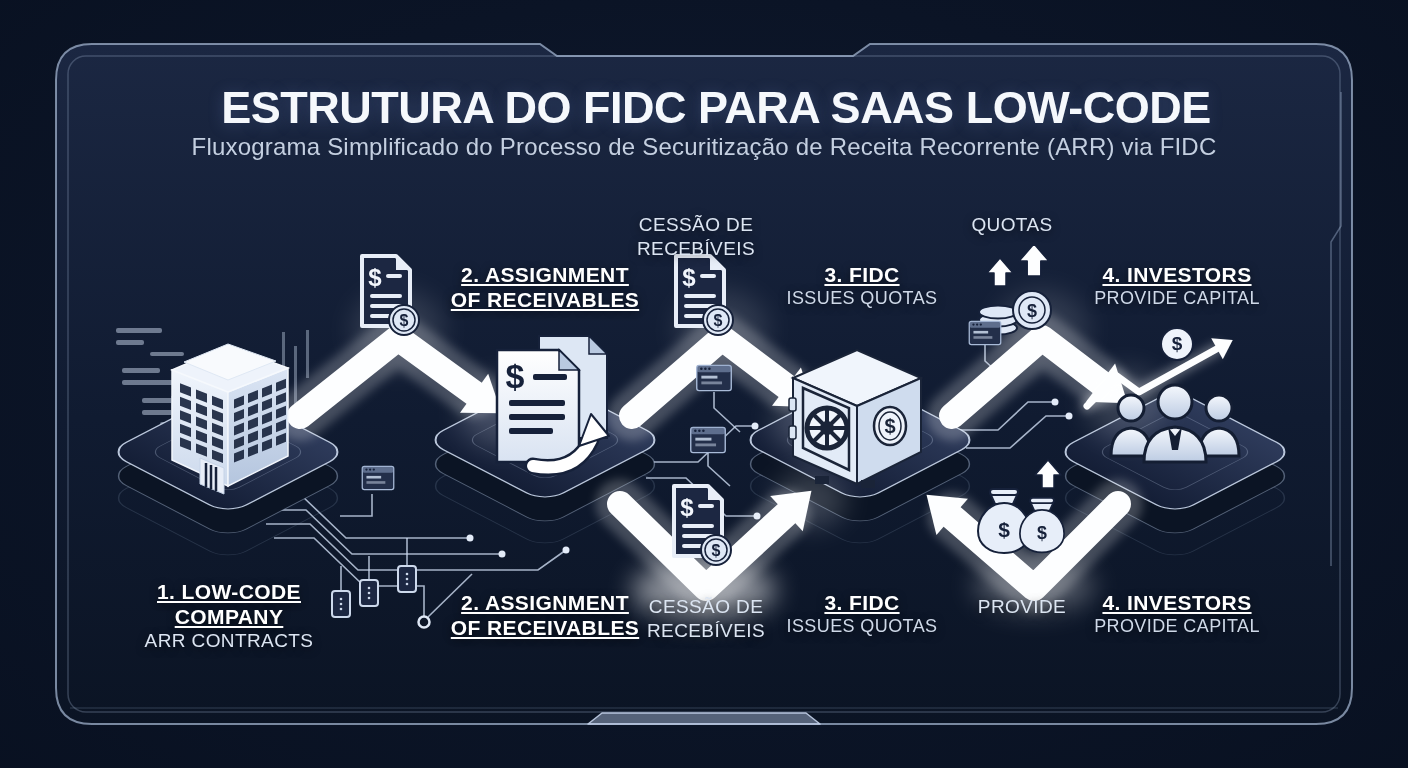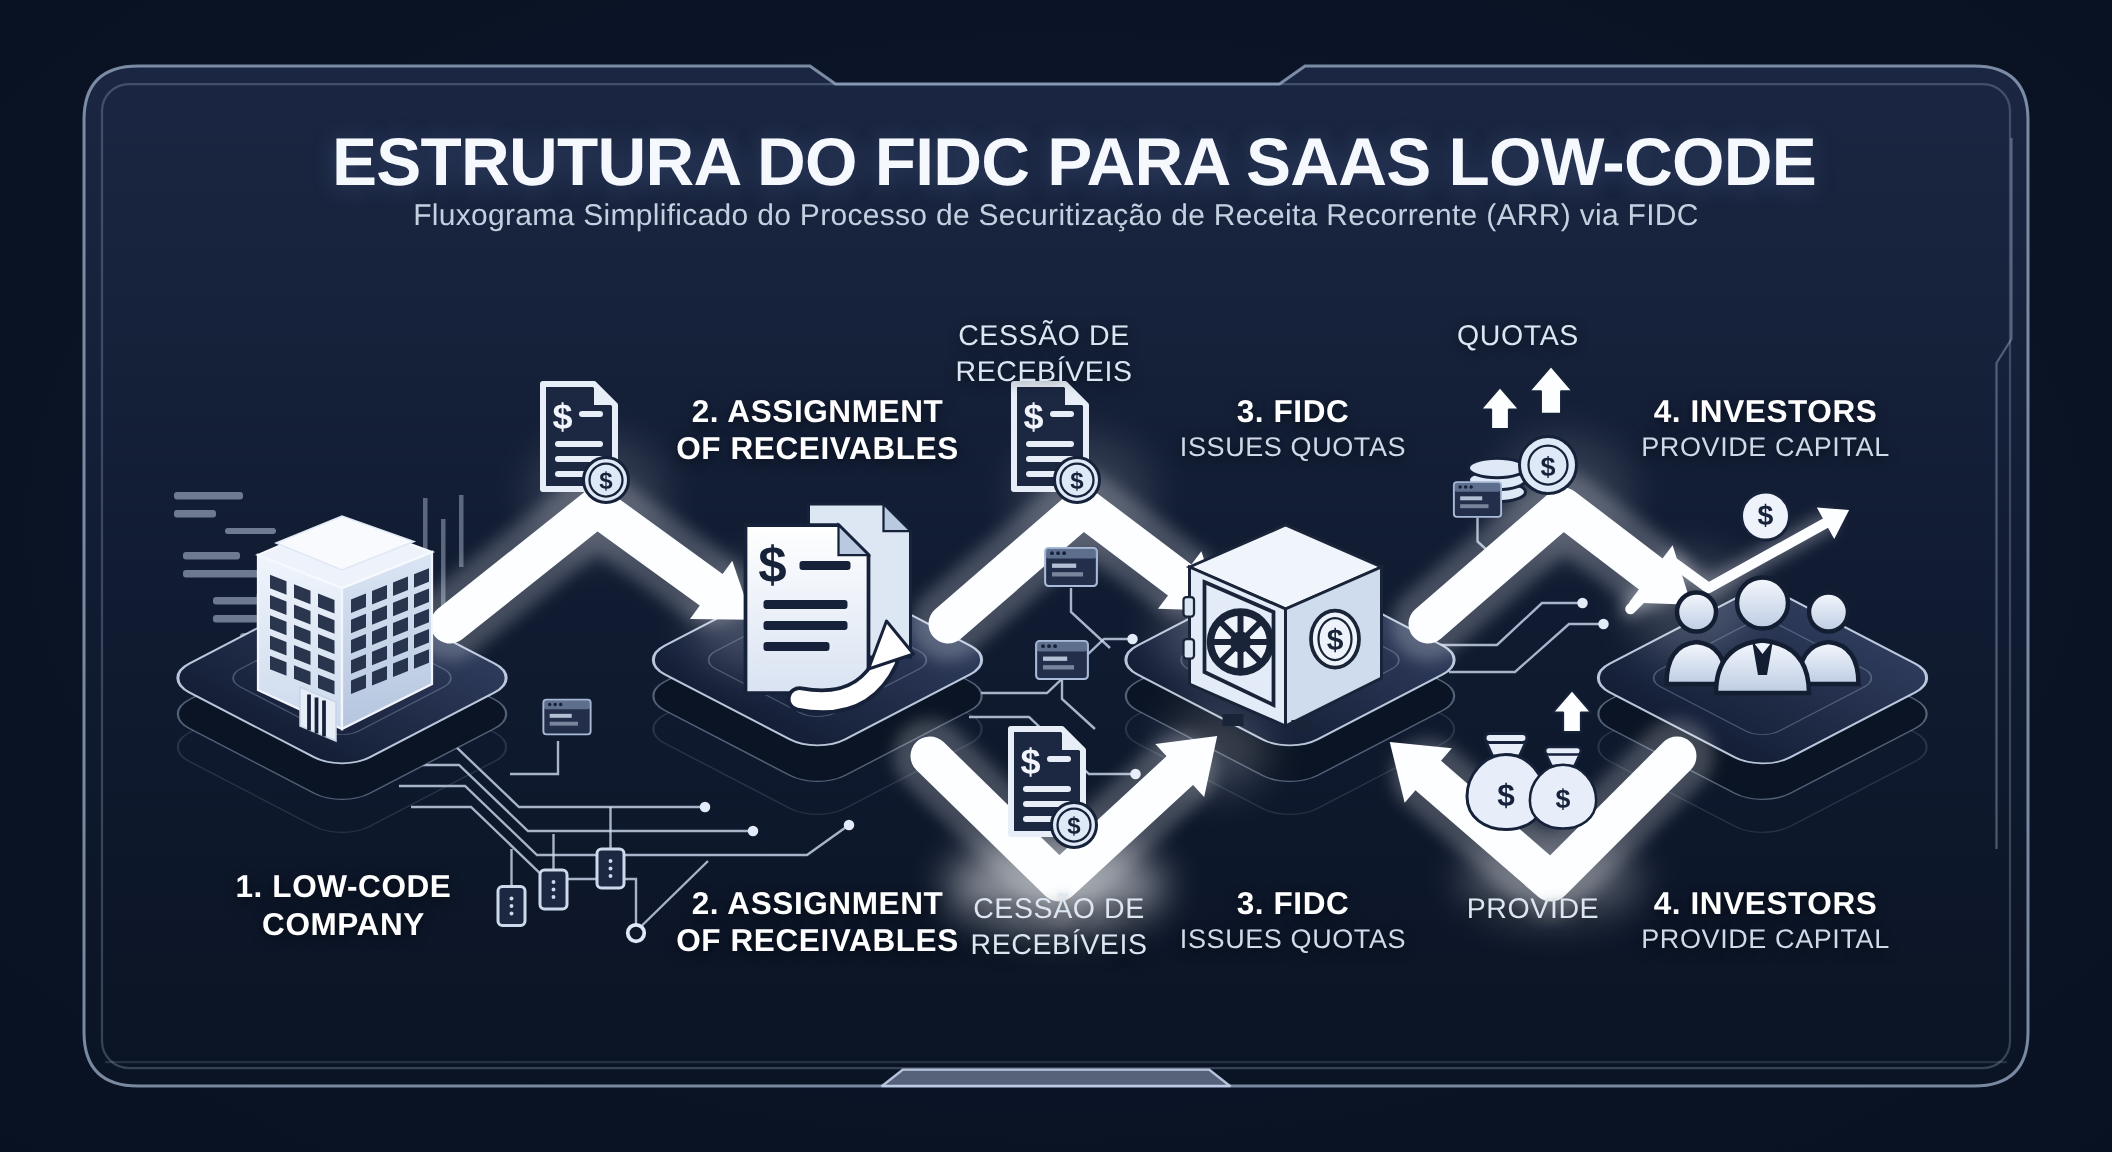--- a/index.html
+++ b/index.html
@@ -4,23 +4,23 @@
 <style>
   html,body{margin:0;padding:0;background:#070d19;}
   .stage{position:relative;width:1408px;height:768px;overflow:hidden;
     background:radial-gradient(1100px 650px at 50% 46%, #101b31 0%, #0b1426 55%, #081020 100%);
     font-family:"Liberation Sans",sans-serif;}
   .stage svg{position:absolute;left:0;top:0;}
   .title{position:absolute;left:0;right:0;top:82px;text-align:center;
     font-size:45px;font-weight:800;letter-spacing:-0.5px;color:#f5f8fc;
     text-shadow:0 2px 16px rgba(130,160,230,.25);padding-left:24px;}
   .subtitle{position:absolute;left:0;right:0;top:133px;text-align:center;
-    font-size:20px;font-weight:400;color:#c4cfe0;letter-spacing:.2px;}
+    font-size:24px;font-weight:400;color:#c4cfe0;letter-spacing:.2px;}
   .lbl{position:absolute;text-align:center;text-shadow:0 2px 8px rgba(0,0,0,.6);letter-spacing:.4px;}
-  .l-bold{font-weight:700;font-size:21px;line-height:25px;color:#ffffff;}
+  .l-bold{font-weight:700;font-size:21px;line-height:25px;color:#ffffff;text-decoration:underline;}
   .l-reg{font-weight:400;font-size:19px;line-height:24px;color:#dce5f2;}
   .l-reg-sm{font-weight:400;font-size:18px;line-height:23px;color:#cfd9e8;}
   .arrow-glow{fill:none;stroke:#ffffff;opacity:.22;stroke-linejoin:round;stroke-linecap:round;filter:url(#blur6);}
   .arrow-main{fill:none;stroke:#fdfeff;stroke-linejoin:round;stroke-linecap:round;}
   .arrow-head{fill:#fdfeff;}
   .thin .arrow-glow{opacity:.3;}
   svg text{font-family:"Liberation Sans",sans-serif;}
   .circ{stroke:rgba(205,219,240,.8);stroke-width:1.6;fill:none;}
   .cdot{fill:#e3ebf8;}
 </style>
@@ -405,20 +405,21 @@
     <div class="l-reg">QUOTAS</div>
   </div>
   <div class="lbl" style="left:1062px;top:262px;width:230px">
     <div class="l-bold">4. INVESTORS</div>
     <div class="l-reg-sm">PROVIDE CAPITAL</div>
   </div>
 
   <div class="lbl" style="left:114px;top:579px;width:230px">
     <div class="l-bold">1. LOW-CODE</div>
     <div class="l-bold">COMPANY</div>
+    <div class="l-reg">ARR CONTRACTS</div>
   </div>
   <div class="lbl" style="left:420px;top:590px;width:250px">
     <div class="l-bold">2. ASSIGNMENT</div>
     <div class="l-bold">OF RECEIVABLES</div>
   </div>
   <div class="lbl" style="left:596px;top:595px;width:220px">
     <div class="l-reg">CESSÃO DE</div>
     <div class="l-reg">RECEBÍVEIS</div>
   </div>
   <div class="lbl" style="left:752px;top:590px;width:220px">

